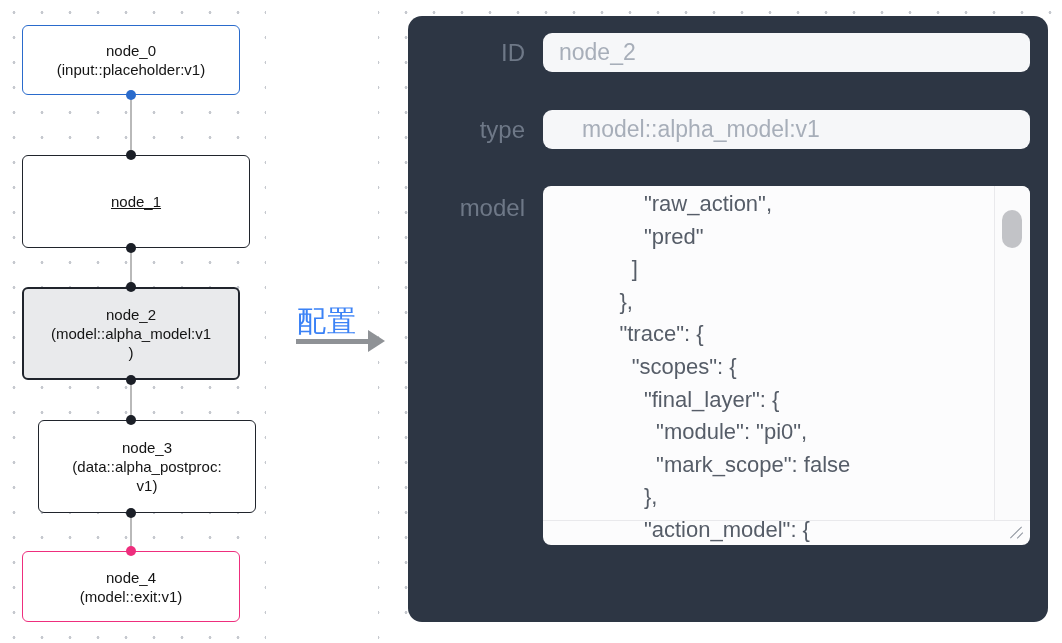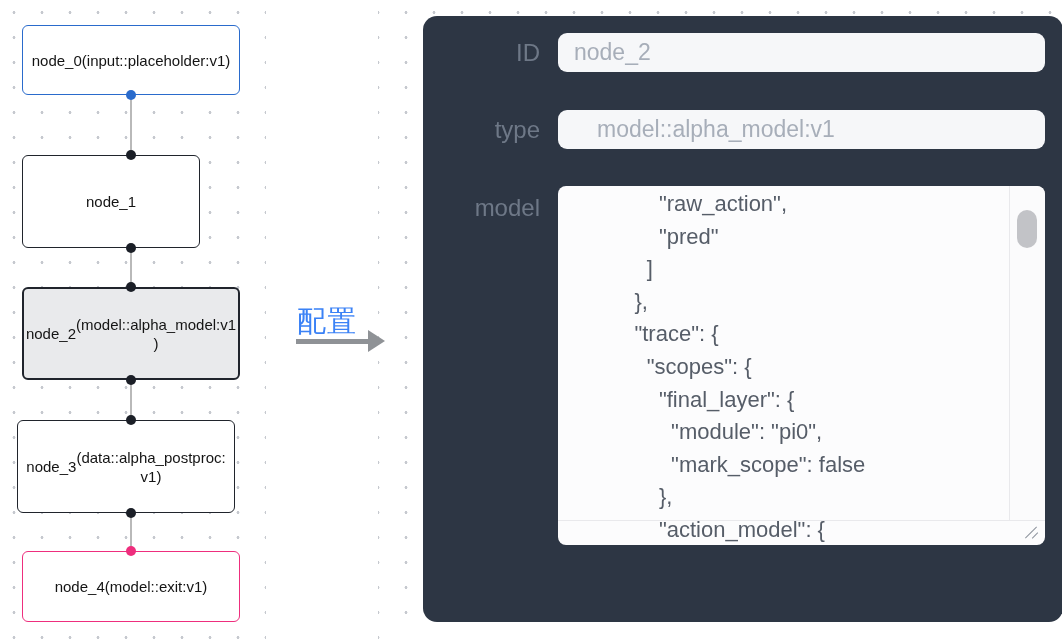--- a/index.html
+++ b/index.html
@@ -11,38 +11,38 @@
   .dots{position:absolute;inset:0;
     background-image:radial-gradient(circle,#c6c9cf 1.2px,rgba(255,255,255,0) 1.7px);
     background-size:28px 25px;background-position:0 0;}
   .mask{position:absolute;background:#ffffff;}
   .mask-mid{left:266px;top:0;width:112px;height:643px;}
   .mask-bottom{left:404px;top:622px;width:658px;height:21px;}
   .mask-right{left:1048px;top:16px;width:14px;height:627px;}
 
   
   .node{position:absolute;background:#ffffff;border:1.5px solid #20242c;border-radius:6px;
-    display:flex;flex-direction:row;align-items:center;justify-content:center;
+    display:flex;flex-direction:column;align-items:center;justify-content:center;
     text-align:center;color:#141414;}
   .node.input{border-color:#2a6bcc;}
   .node.selected{background:#e9eaec;border-width:2px;}
   .node.output{border-color:#ee2e7d;}
   .node-title{font-size:15px;line-height:19px;}
   .node-sub{font-size:15px;line-height:19px;white-space:pre-line;max-width:196px;}
   .edge{position:absolute;width:2px;background:#b9b9b9;}
   .port{position:absolute;width:10px;height:10px;border-radius:50%;}
 
   
   .annot-label{position:absolute;left:297px;top:302px;font-size:29px;color:#3b82f6;letter-spacing:1px;}
   .arrow-shaft{position:absolute;left:296px;top:339px;width:73px;height:5px;background:#8f9296;}
   .arrow-head{position:absolute;left:368px;top:330px;width:0;height:0;
     border-top:11px solid transparent;border-bottom:11px solid transparent;border-left:17px solid #8f9296;}
 
   
-  .panel{position:absolute;left:408px;top:16px;width:640px;height:606px;background:#2d3644;border-radius:14px;margin-left:15px;}
+  .panel{position:absolute;left:408px;top:16px;width:640px;height:606px;background:#2d3644;border-radius:14px;}
   .plabel{position:absolute;left:0;width:117px;text-align:right;color:#6e7887;font-size:24px;}
   .lbl-id{top:17px;height:39px;line-height:39px;}
   .lbl-type{top:94px;height:39px;line-height:39px;}
   .lbl-config{top:178px;}
   .pinput{position:absolute;left:135px;width:487px;height:39px;border:none;outline:none;
     background:#f6f7f9;border-radius:9px;color:#a7aeb9;font-size:23px;padding:0 16px;
     font-family:"Liberation Sans","DejaVu Sans",sans-serif;}
   .inp-id{top:17px;}
   .inp-type{top:94px;padding-left:39px;}
   .configbox{position:absolute;left:135px;top:170px;width:487px;height:359px;background:#fcfcfd;border-radius:8px;overflow:hidden;}
@@ -71,33 +71,33 @@
   <div id="graph">
       <div class="edge" style="left: 130px; top: 95px; height: 60px;"></div>
       <div class="edge" style="left: 130px; top: 248px; height: 39px;"></div>
       <div class="edge" style="left: 130px; top: 380px; height: 40px;"></div>
       <div class="edge" style="left: 130px; top: 513px; height: 38px;"></div>
       <div class="node input" style="left: 22px; top: 25px; width: 218px; height: 70px;">
         <div class="node-title">node_0</div>
         <div class="node-sub">(input::placeholder:v1)</div>
       </div>
       <div class="port" style="background: rgb(42, 107, 204); left: 126px; top: 90px;"></div>
-      <div class="node default" style="left: 22px; top: 155px; width: 178px; height: 93px;">
+      <div class="node default" style="left: 22px; top: 155px; width: 228px; height: 93px; text-decoration: underline;">
         <div class="node-title">node_1</div>
       </div>
       <div class="port" style="background: rgb(27, 31, 39); left: 126px; top: 150px;"></div>
       <div class="port" style="background: rgb(27, 31, 39); left: 126px; top: 243px;"></div>
       <div class="node selected" style="left: 22px; top: 287px; width: 218px; height: 93px;">
         <div class="node-title">node_2</div>
         <div class="node-sub">(model::alpha_model:v1
 )</div>
       </div>
       <div class="port" style="background: rgb(27, 31, 39); left: 126px; top: 282px;"></div>
       <div class="port" style="background: rgb(27, 31, 39); left: 126px; top: 375px;"></div>
-      <div class="node default" style="left: 17px; top: 420px; width: 218px; height: 93px;">
+      <div class="node default" style="left: 38px; top: 420px; width: 218px; height: 93px;">
         <div class="node-title">node_3</div>
         <div class="node-sub">(data::alpha_postproc:
 v1)</div>
       </div>
       <div class="port" style="background: rgb(27, 31, 39); left: 126px; top: 415px;"></div>
       <div class="port" style="background: rgb(27, 31, 39); left: 126px; top: 508px;"></div>
       <div class="node output" style="left: 22px; top: 551px; width: 218px; height: 71px;">
         <div class="node-title">node_4</div>
         <div class="node-sub">(model::exit:v1)</div>
       </div>

